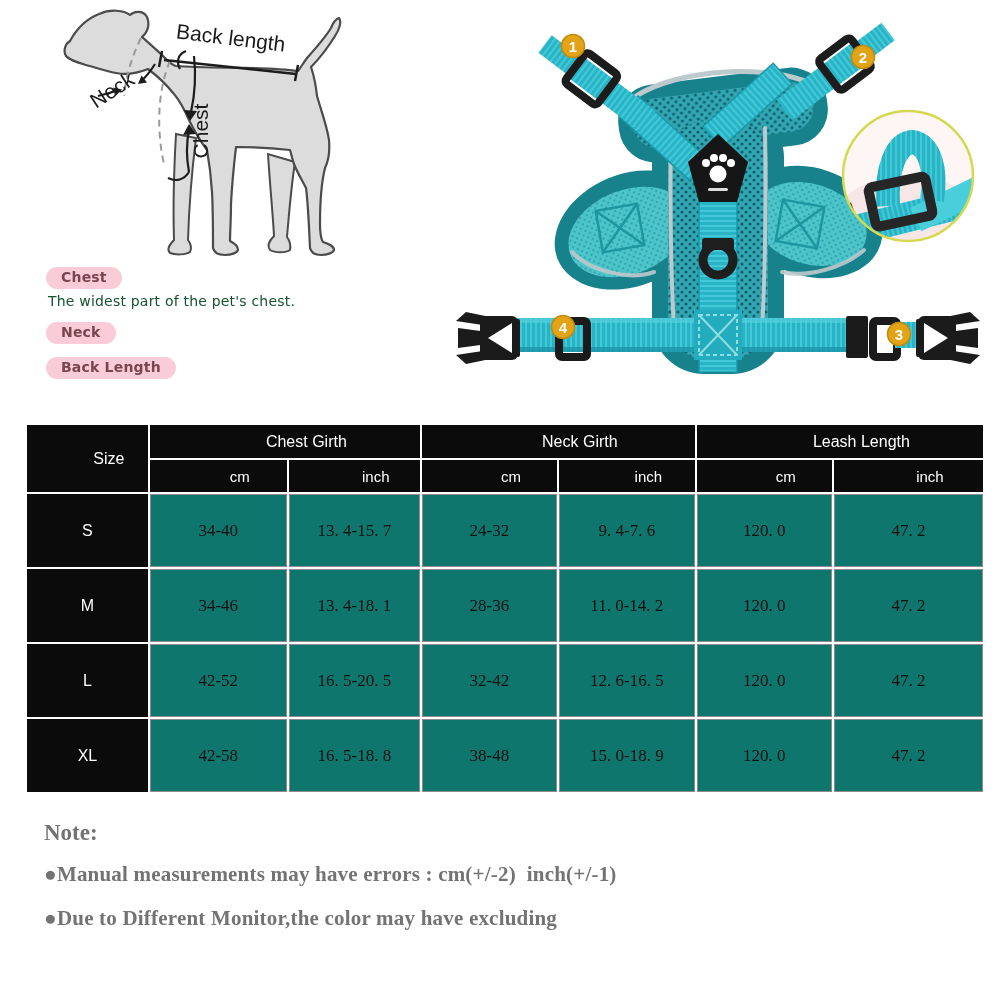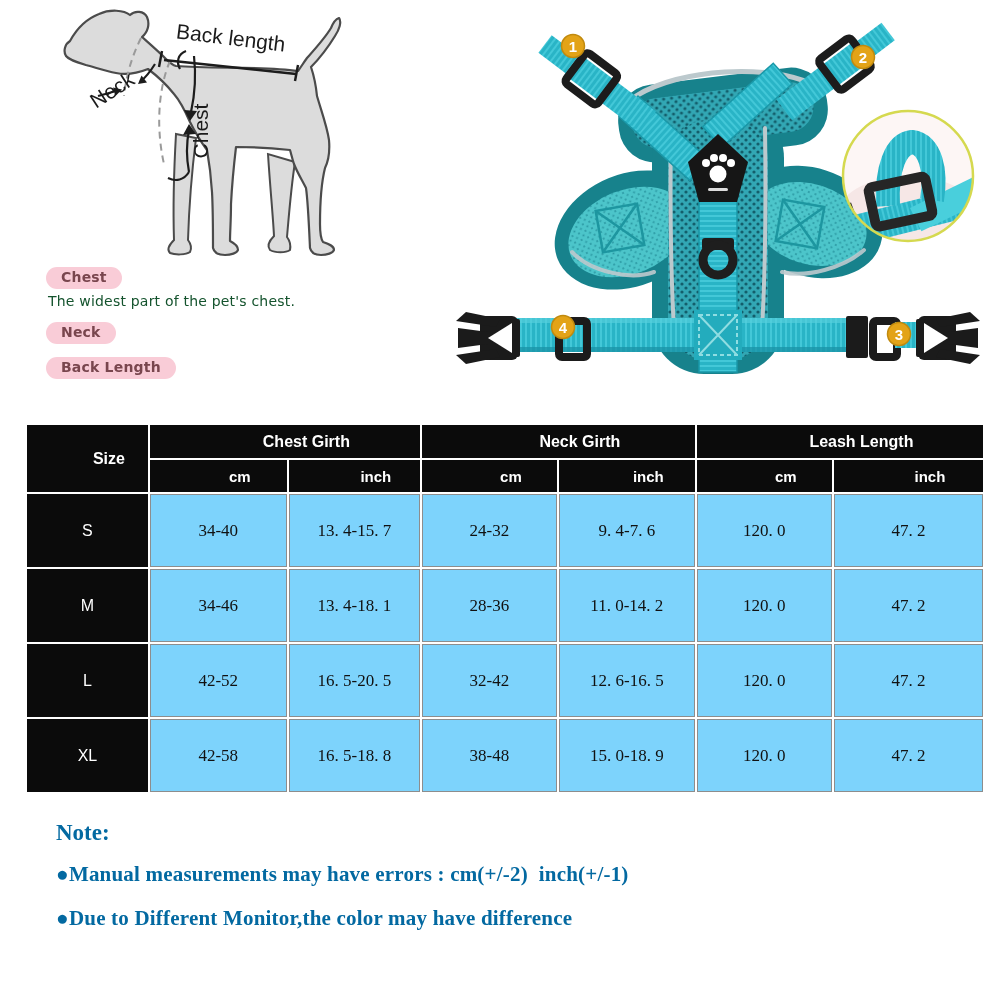--- a/index.html
+++ b/index.html
@@ -16,33 +16,33 @@
   #definitions{position:absolute;left:46px;top:267px;width:430px;}
   .def-item{margin-bottom:13px;}
   .def-badge{display:inline-block;background:#f9ccd7;color:#79464e;font-weight:bold;
              font-size:14px;line-height:1.35;padding:1px 15px 2px 15px;border-radius:11px;
              letter-spacing:.2px;}
   .def-desc{color:#14532d;font-size:14px;margin:4px 0 0 2px;letter-spacing:.2px;}
 
   
   #size-table-wrap{position:absolute;left:25px;top:423px;width:960px;}
   table.size-table{border-collapse:separate;border-spacing:2px;width:100%;table-layout:fixed;}
-  .size-table th{background:#0b0b0b;color:#ffffff;font-weight:bold;
+  .size-table th{background:#0b0b0b;color:#ffffff;font-weight:normal;
                  font-family:"Liberation Sans",sans-serif;padding-left:44px;}
   .size-table th.group-h{font-size:16px;height:31px;}
   .size-table th.unit-h{font-size:15px;height:30px;margin-top:43px;}
   .size-table th.corner-h{font-size:16px;margin-left:45px;}
-  .size-table td{background:#7dd3fc;border:1px solid #8d8d8d;text-align:center;
+  .size-table td{background:#0f766e;border:1px solid #8d8d8d;text-align:center;
                  font-family:"Liberation Serif",serif;font-size:17px;height:69px;color:#111;}
   .size-table td.size-cell{background:#0b0b0b;color:#fff;border:1px solid #0b0b0b;
                  font-family:"Liberation Sans",sans-serif;font-size:16px;}
 
   
-  #note{position:absolute;left:44px;top:820px;color:#0369a1;
-        font-family:"Liberation Serif",serif;font-weight:bold;margin-left:12px;}
+  #note{position:absolute;left:44px;top:820px;color:#737373;
+        font-family:"Liberation Serif",serif;font-weight:bold;}
   #note .note-title{font-size:23px;margin:0 0 16px 0;}
   #note .note-item{font-size:21px;margin:0 0 19px 0;white-space:pre-wrap;letter-spacing:.2px;}
 
   svg text{font-family:"Liberation Sans","DejaVu Sans",sans-serif;}
 </style>
 </head>
 <body>
 <div id="page">
 
 <svg id="dog-diagram" viewBox="0 0 400 266" xmlns="http://www.w3.org/2000/svg">
@@ -323,16 +323,16 @@
       <td>120. 0</td>
       <td>47. 2</td>
     </tr>
   </tbody>
       </table>
 </div>
 
 <div id="note">
   <p class="note-title">Note:</p>
   <p class="note-item">●Manual measurements may have errors : cm(+/-2)  inch(+/-1)</p>
-  <p class="note-item">●Due to Different Monitor,the color may have difference</p>
+  <p class="note-item">●Due to Different Monitor,the color may have excluding</p>
 </div>
 
 </div>
 
 </body></html>

